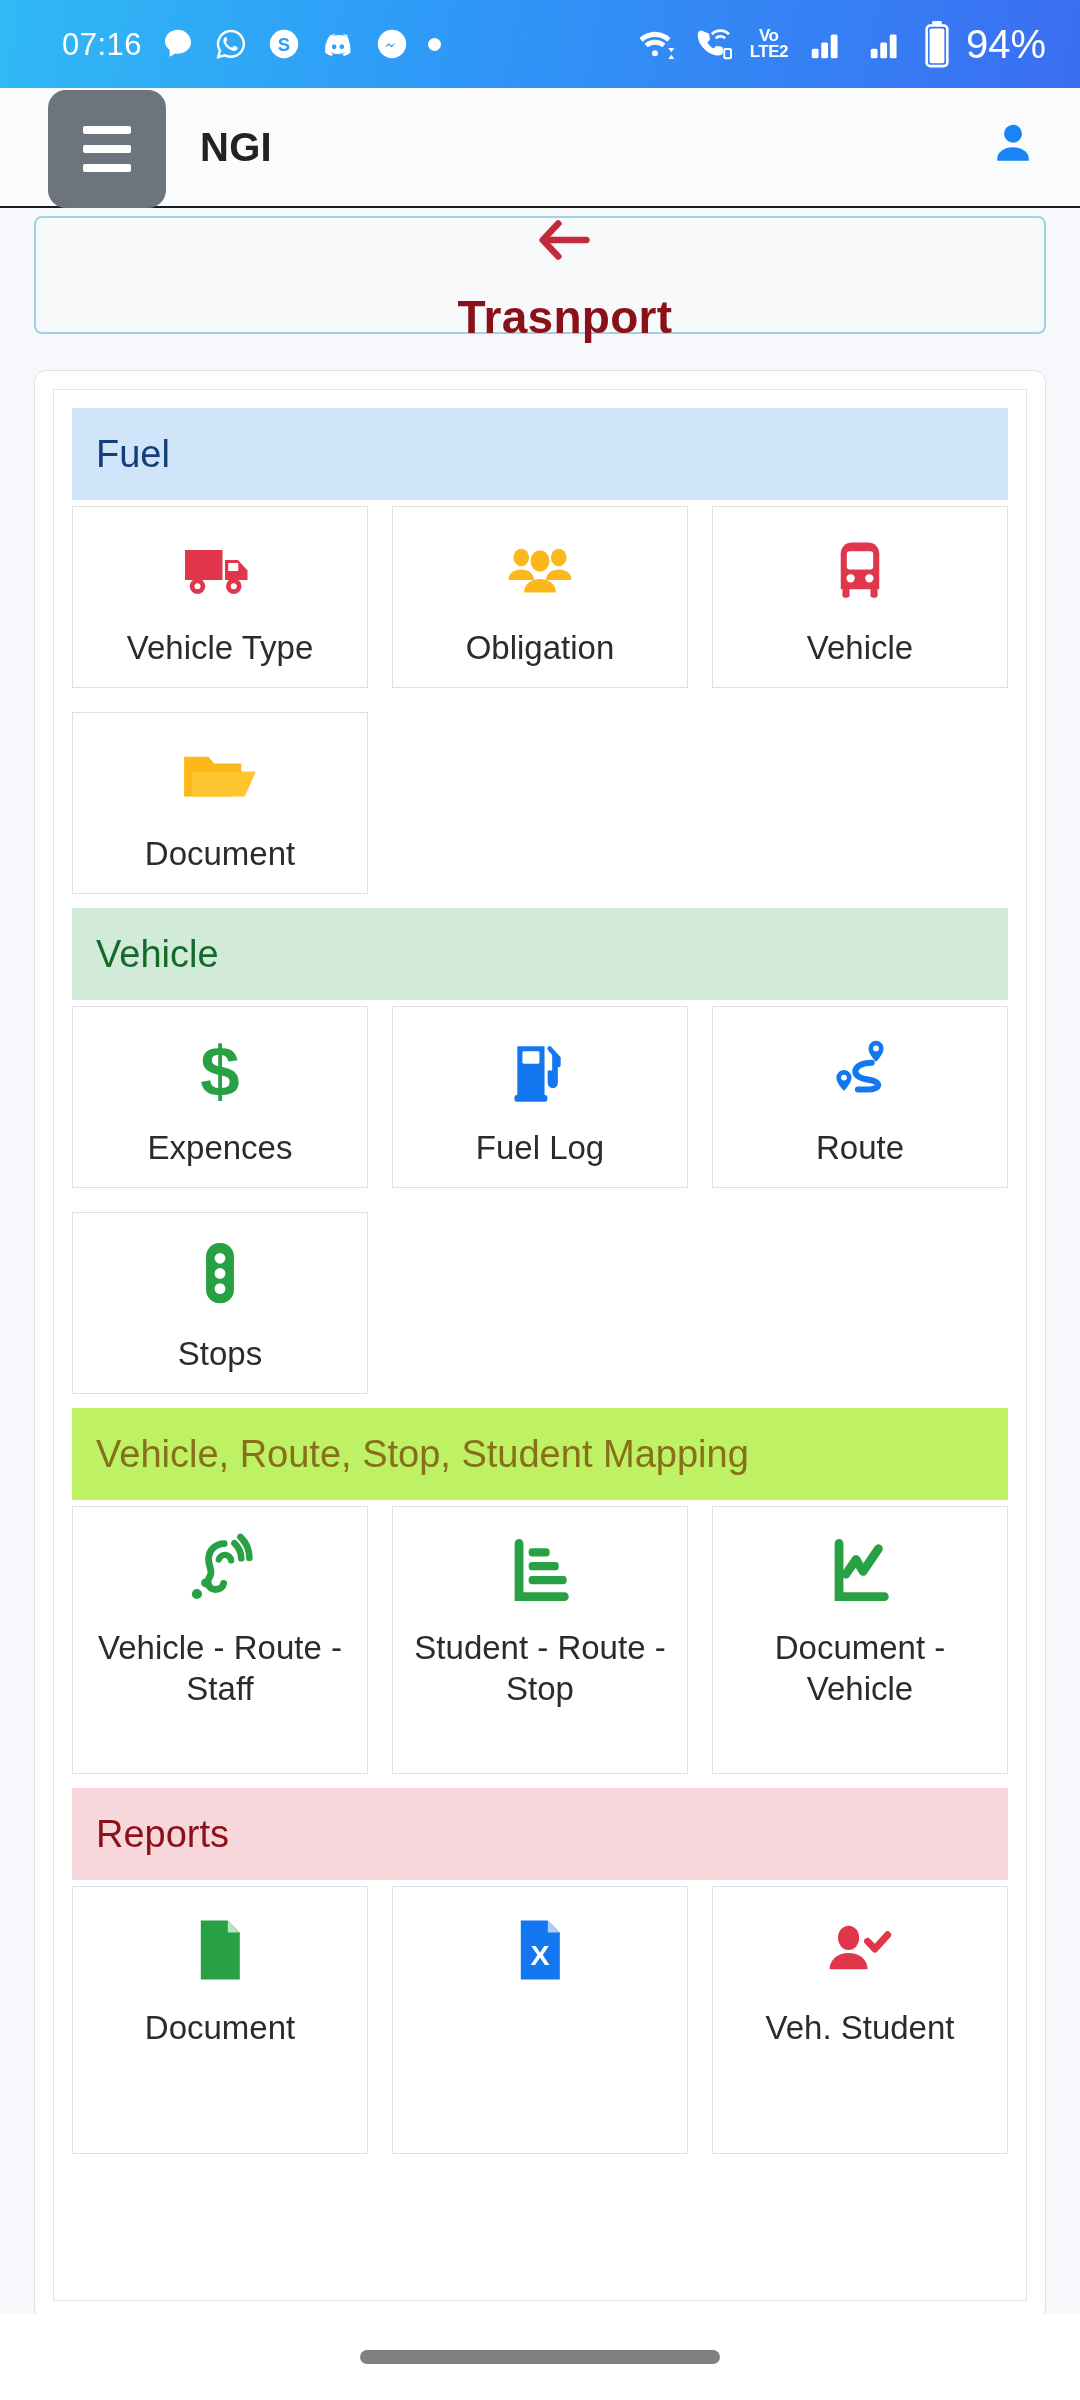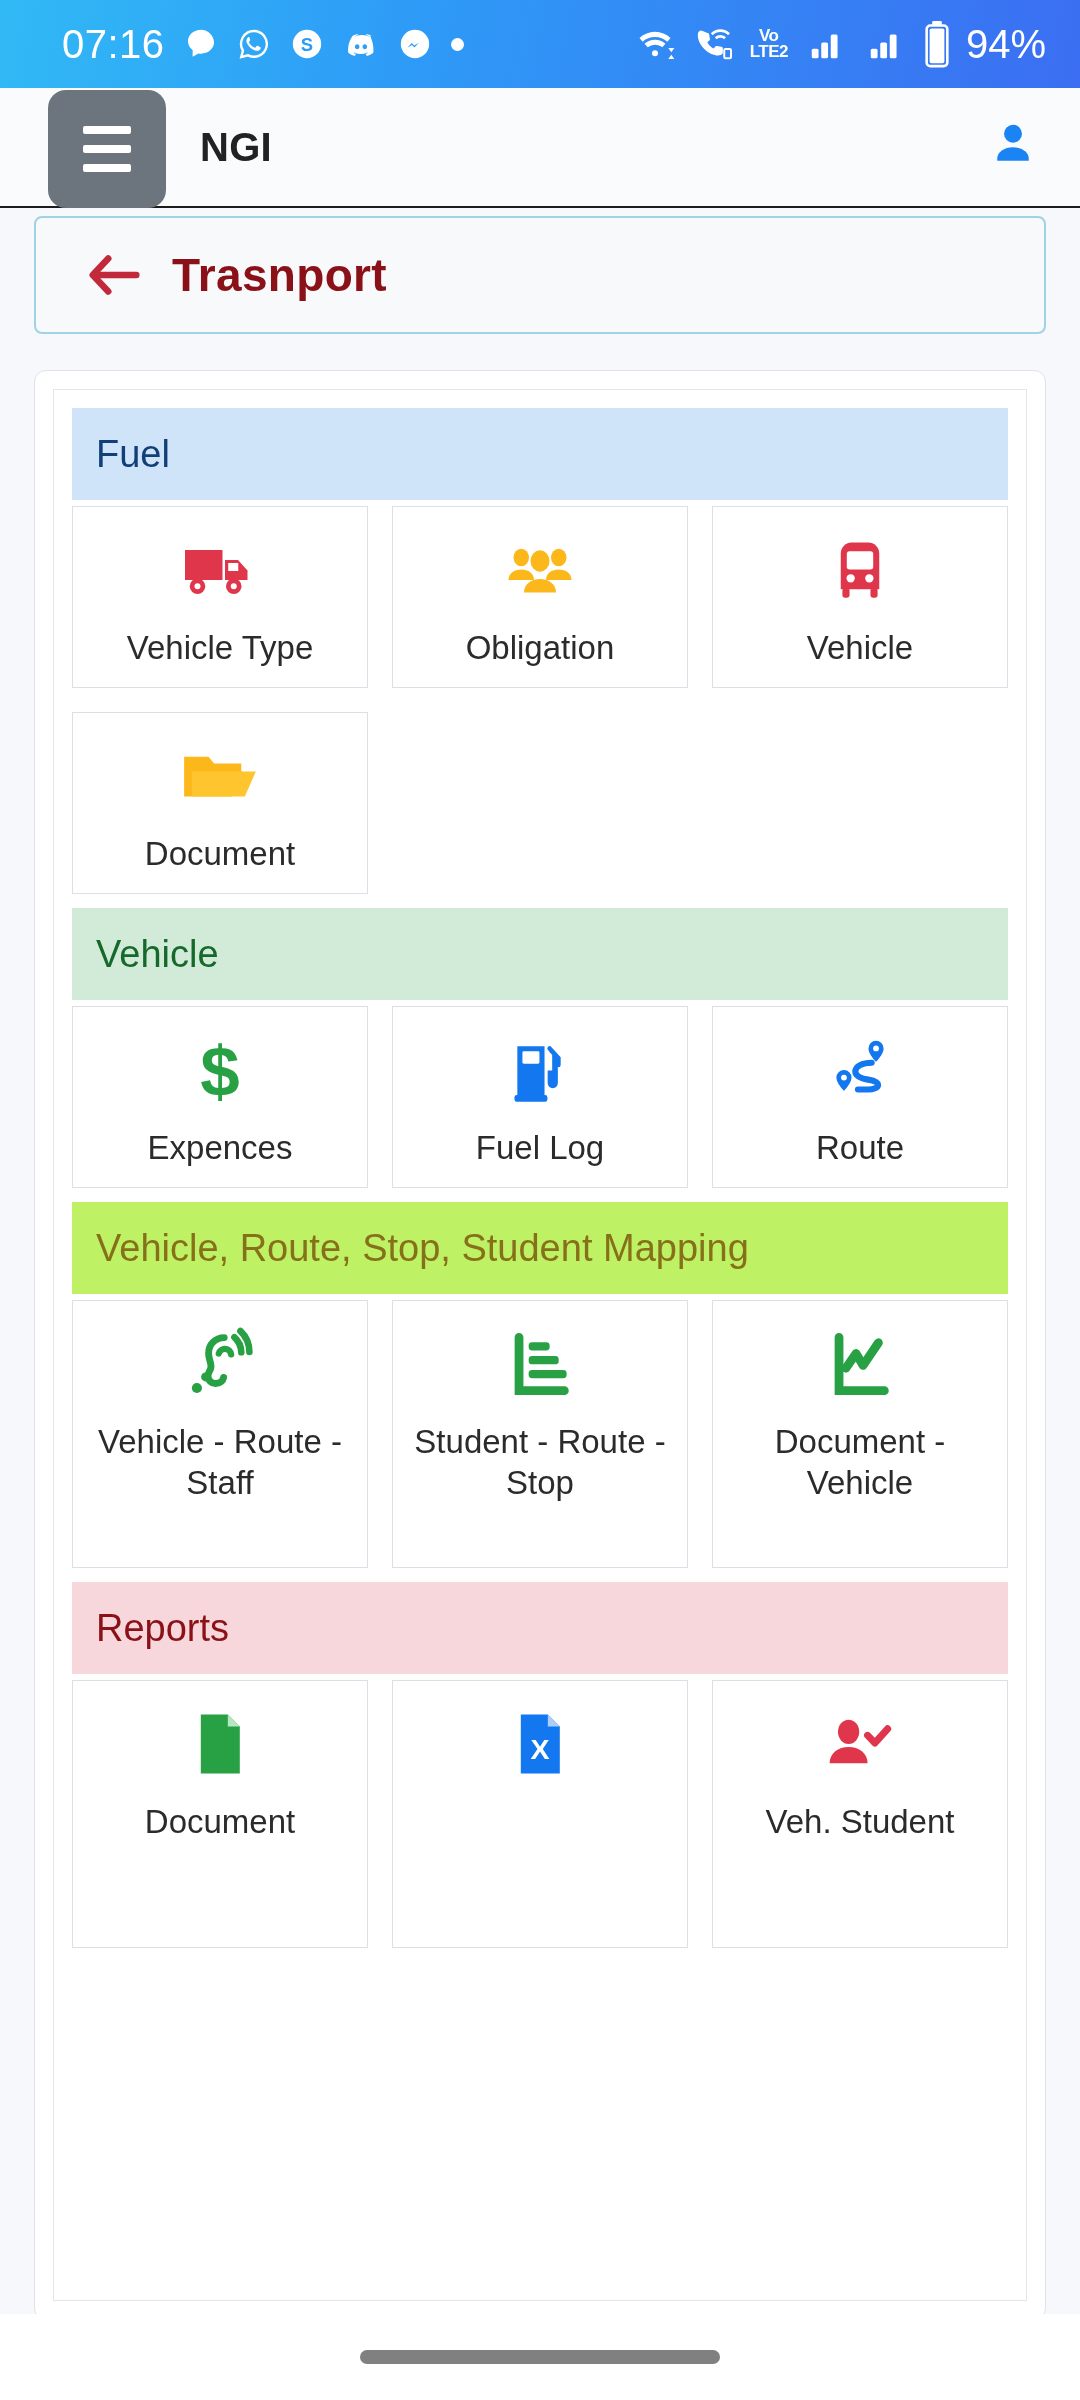--- a/index.html
+++ b/index.html
@@ -12,21 +12,21 @@
 
   
   .statusbar{
     height:88px; width:1080px;
     background:linear-gradient(100deg,#31b9f5 0%,#2e9bf7 38%,#3b6ef2 100%);
     display:flex; align-items:center;
     padding:0 34px 0 62px;
     color:#fff;
   }
   .sb-left{ display:flex; align-items:center; gap:19px; }
-  .sb-time{ font-size:40px; font-weight:400; letter-spacing:.5px; line-height:1; }
+  .sb-time{ font-size:31px; font-weight:400; letter-spacing:.5px; line-height:1; }
   .sb-right{ margin-left:auto; display:flex; align-items:center; gap:17px; }
   .sb-icon{ display:flex; align-items:center; justify-content:center; }
   .sb-dot{ width:13px;height:13px;border-radius:50%;background:#fff; }
   .volte{
     display:flex;flex-direction:column;align-items:center;justify-content:center;
     font-size:17px;font-weight:700;line-height:0.95;letter-spacing:-.5px;
   }
   .batt-pct{ font-size:40px; font-weight:400; margin-left:-2px; }
 
   
@@ -49,20 +49,21 @@
   
   .title-box{
     margin:8px 34px 0 34px;
     border:2px solid #9fd3e3;
     border-radius:8px;
     background:#f7f9fb;
     height:118px;
     display:flex; align-items:center;
     padding-left:50px;
     gap:28px;
+    flex-direction:column;
   }
   .back-arrow{ flex:0 0 auto; display:flex; align-items:center; }
   .title-text{ font-size:46px;font-weight:700;color:#8b1118;letter-spacing:.3px; }
 
   
   .outer-card{
     margin:36px 34px 0 34px;
     background:#fff;
     border:1px solid #dfe2e6;
     border-radius:12px;
@@ -342,20 +343,31 @@
             <path d="M17.5 2a2.6 2.6 0 0 0-2.6 2.6c0 1.9 2.6 4.6 2.6 4.6s2.6-2.7 2.6-4.6A2.6 2.6 0 0 0 17.5 2z" fill="#1377ef"></path>
             <circle cx="17.5" cy="4.6" r="1" fill="#fff"></circle>
             <path d="M6.5 12a2.6 2.6 0 0 0-2.6 2.6c0 1.9 2.6 4.6 2.6 4.6s2.6-2.7 2.6-4.6A2.6 2.6 0 0 0 6.5 12z" fill="#1377ef"></path>
             <circle cx="6.5" cy="14.6" r="1" fill="#fff"></circle>
             <path d="M16 9.5c-3.2 0-5.6 1.2-5.6 3s2.1 2.4 4.4 2.8c2.3.4 3.4.9 3.4 1.8s-1.6 1.6-3.4 1.6h-3.5" fill="none" stroke="#1377ef" stroke-width="2.1" stroke-linecap="round"></path>
           </svg>
         </span>
         <span class="tile-label">Route</span>
       </div>
 
+      <div class="tile">
+        <span class="tile-icon">
+          <svg width="48" height="76" viewBox="0 0 14 24">
+            <rect x="2.6" y="1.6" width="8.8" height="19" rx="4.2" fill="#27a143"></rect>
+            <circle cx="7" cy="6.4" r="1.7" fill="#fff"></circle>
+            <circle cx="7" cy="11.2" r="1.7" fill="#fff"></circle>
+            <circle cx="7" cy="16" r="1.7" fill="#fff"></circle>
+          </svg>
+        </span>
+        <span class="tile-label">Stops</span>
+      </div>
     </div>
 
     <div class="sect-head" style="background:#bef264;color:#87701a;">
       <span>Vehicle, Route, Stop, Student Mapping</span>
     </div>
     <div class="tiles">
       <div class="tile tall">
         <span class="tile-icon">
           <svg width="72" height="74" viewBox="0 0 24 24">
             <path d="M13.4 3.2c-3 0-5.2 2.3-5.2 5.2 0 2 .8 2.9.8 4.4 0 1.3-1 1.9-1 3.2a2.5 2.5 0 0 0 2.6 2.5c1.5 0 2.4-1 2.6-2" fill="none" stroke="#27a143" stroke-width="2.3" stroke-linecap="round"></path>

